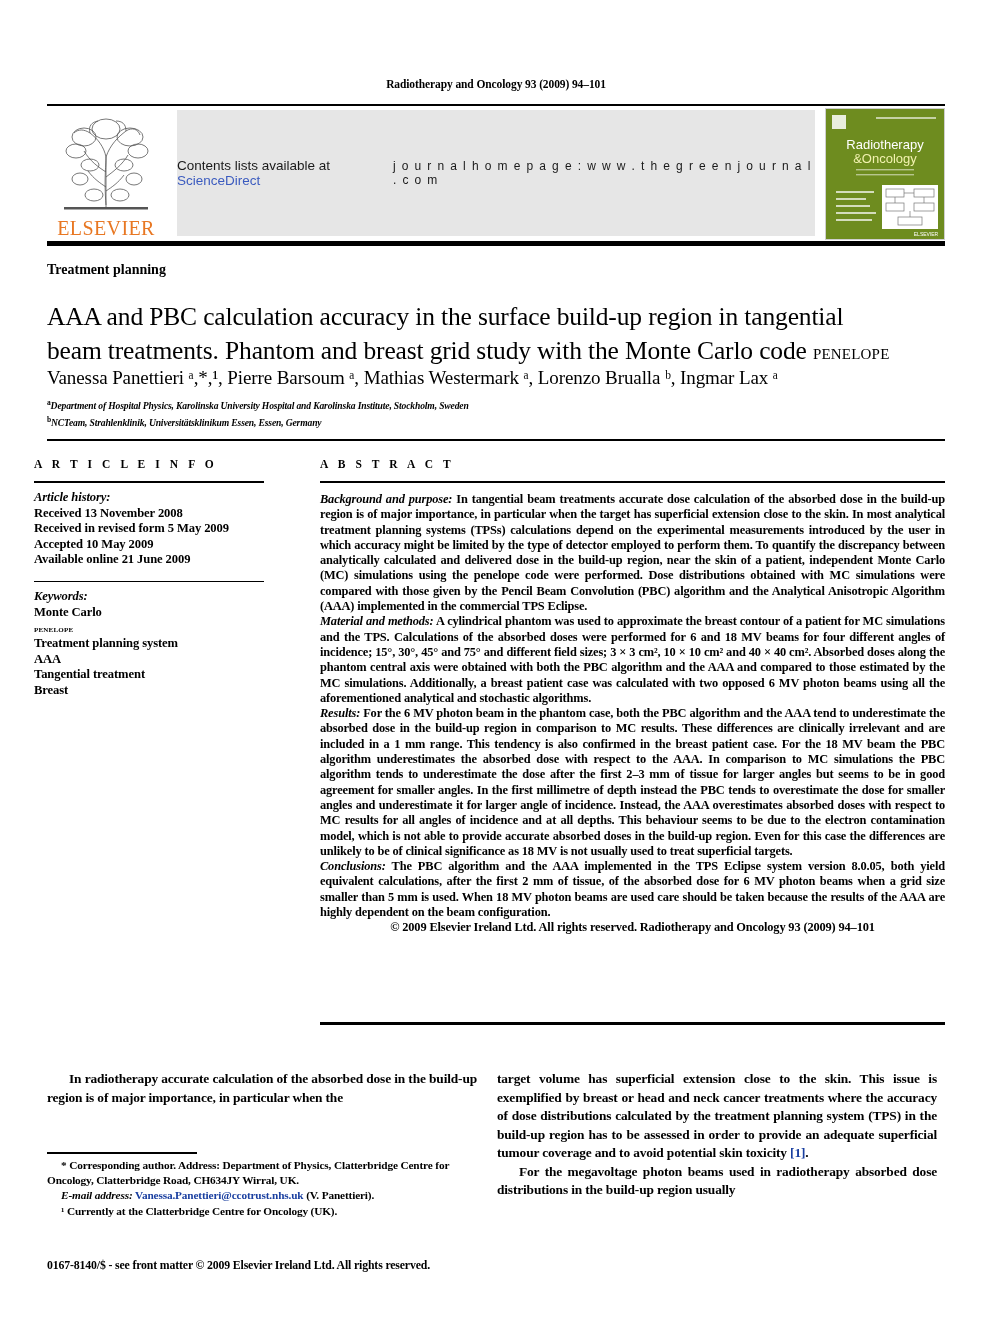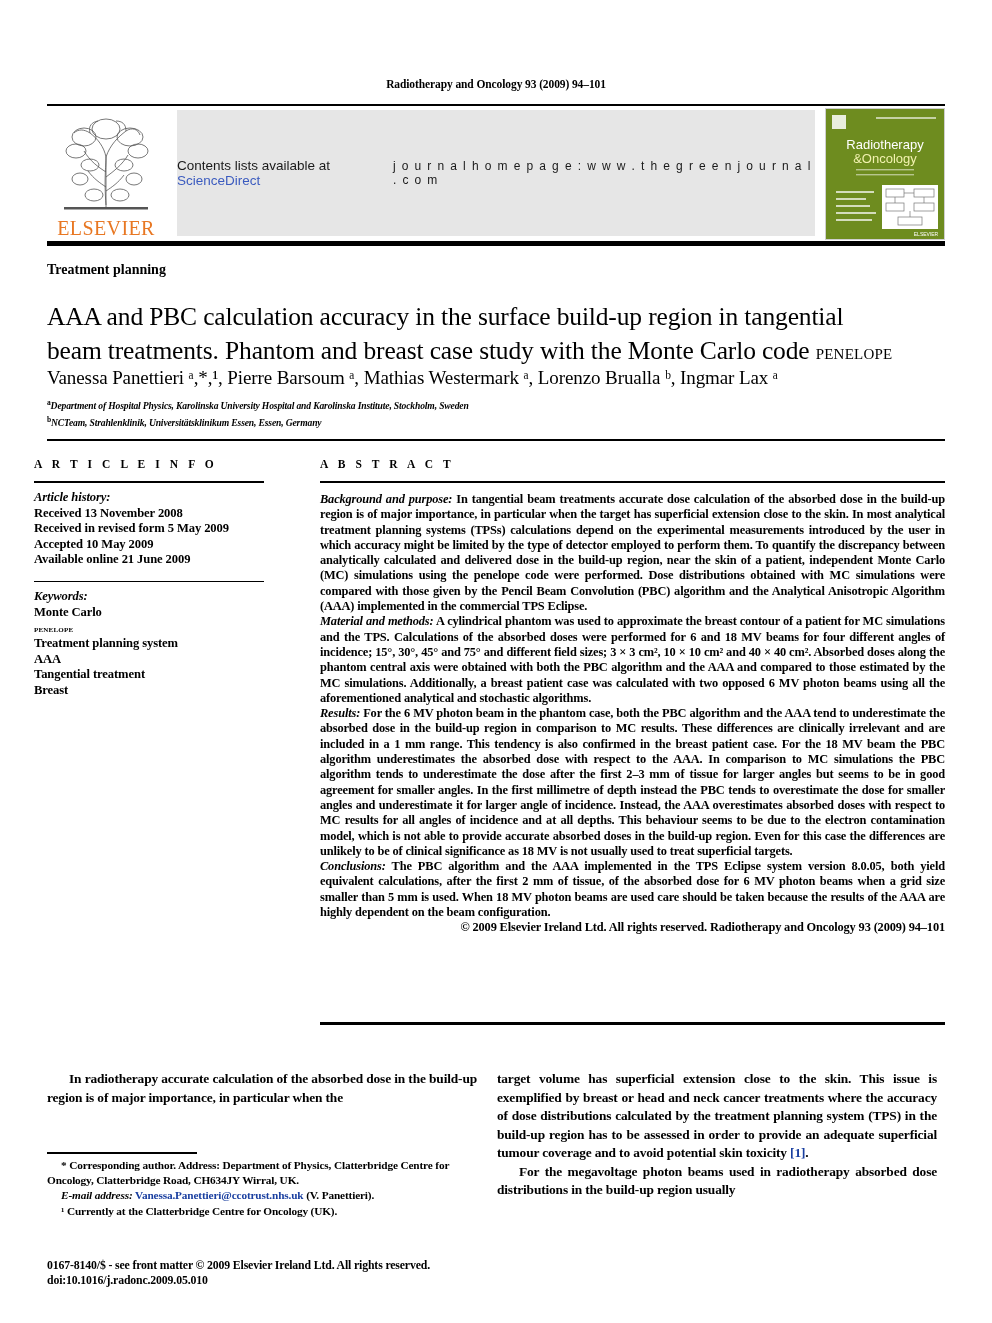--- a/index.html
+++ b/index.html
@@ -206,21 +206,21 @@
     text-align: justify;
     font-weight: bold;
     letter-spacing: -0.15px;
     margin-top: 9px;
   }
   .abs-body p { margin: 0; }
   .abs-body .runin {
     font-style: italic;
   }
   .abs-copy {
-    text-align: right;
+    text-align: center;
     margin-top: 7px;
   }
   .abs-rule-bottom {
     position: absolute;
     left: 320px; top: 1022px;
     width: 625px;
     height: 3px;
     background: #000;
   }
 
@@ -353,21 +353,21 @@
         <rect x="0" y="122" width="118" height="8" fill="#6e8c1f"></rect>
         <text x="100" y="127" font-family="Liberation Sans, sans-serif" font-size="5" fill="#ffffff" text-anchor="middle">ELSEVIER</text>
       </svg>
     </div>
   </div>
 
   <div class="masthead-rule-bottom"></div>
 
   <div class="section-label">Treatment planning</div>
 
-  <h1 class="article-title"><span>AAA and PBC calculation accuracy in the surface build-up region in tangential</span><br><span>beam treatments. Phantom and breast case study with the Monte Carlo code </span><span class="smallcaps">penelope</span></h1>
+  <h1 class="article-title"><span>AAA and PBC calculation accuracy in the surface build-up region in tangential</span><br><span>beam treatments. Phantom and breast grid study with the Monte Carlo code </span><span class="smallcaps">penelope</span></h1>
 
   <div class="authors">Vanessa Panettieri ᵃ,*,¹, Pierre Barsoum ᵃ, Mathias Westermark ᵃ, Lorenzo Brualla ᵇ, Ingmar Lax ᵃ</div>
 
   <div class="affiliations">
     <div><sup>a</sup><span>Department of Hospital Physics, Karolinska University Hospital and Karolinska Institute, Stockholm, Sweden</span></div>
     <div><sup>b</sup><span>NCTeam, Strahlenklinik, Universitätsklinikum Essen, Essen, Germany</span></div>
   </div>
 
   <div class="title-rule"></div>
 
@@ -422,16 +422,15 @@
 
   <div class="foot-rule"></div>
   <div class="footnotes">
     <p class="fn-indent">* Corresponding author. Address: Department of Physics, Clatterbridge Centre for Oncology, Clatterbridge Road, CH634JY Wirral, UK.</p>
     <p class="fn-indent"><span class="email-label">E-mail address:</span> <span class="email-addr">Vanessa.Panettieri@ccotrust.nhs.uk</span><span> (V. Panettieri).</span></p>
     <p class="fn-indent">¹ Currently at the Clatterbridge Centre for Oncology (UK).</p>
   </div>
 
   <div class="imprint">
     <p>0167-8140/$ - see front matter © 2009 Elsevier Ireland Ltd. All rights reserved.</p>
-    <p>doi:10.1016/j.radonc.2009.05.010</p>
   </div>
 
 </div>
 
 </body></html>

